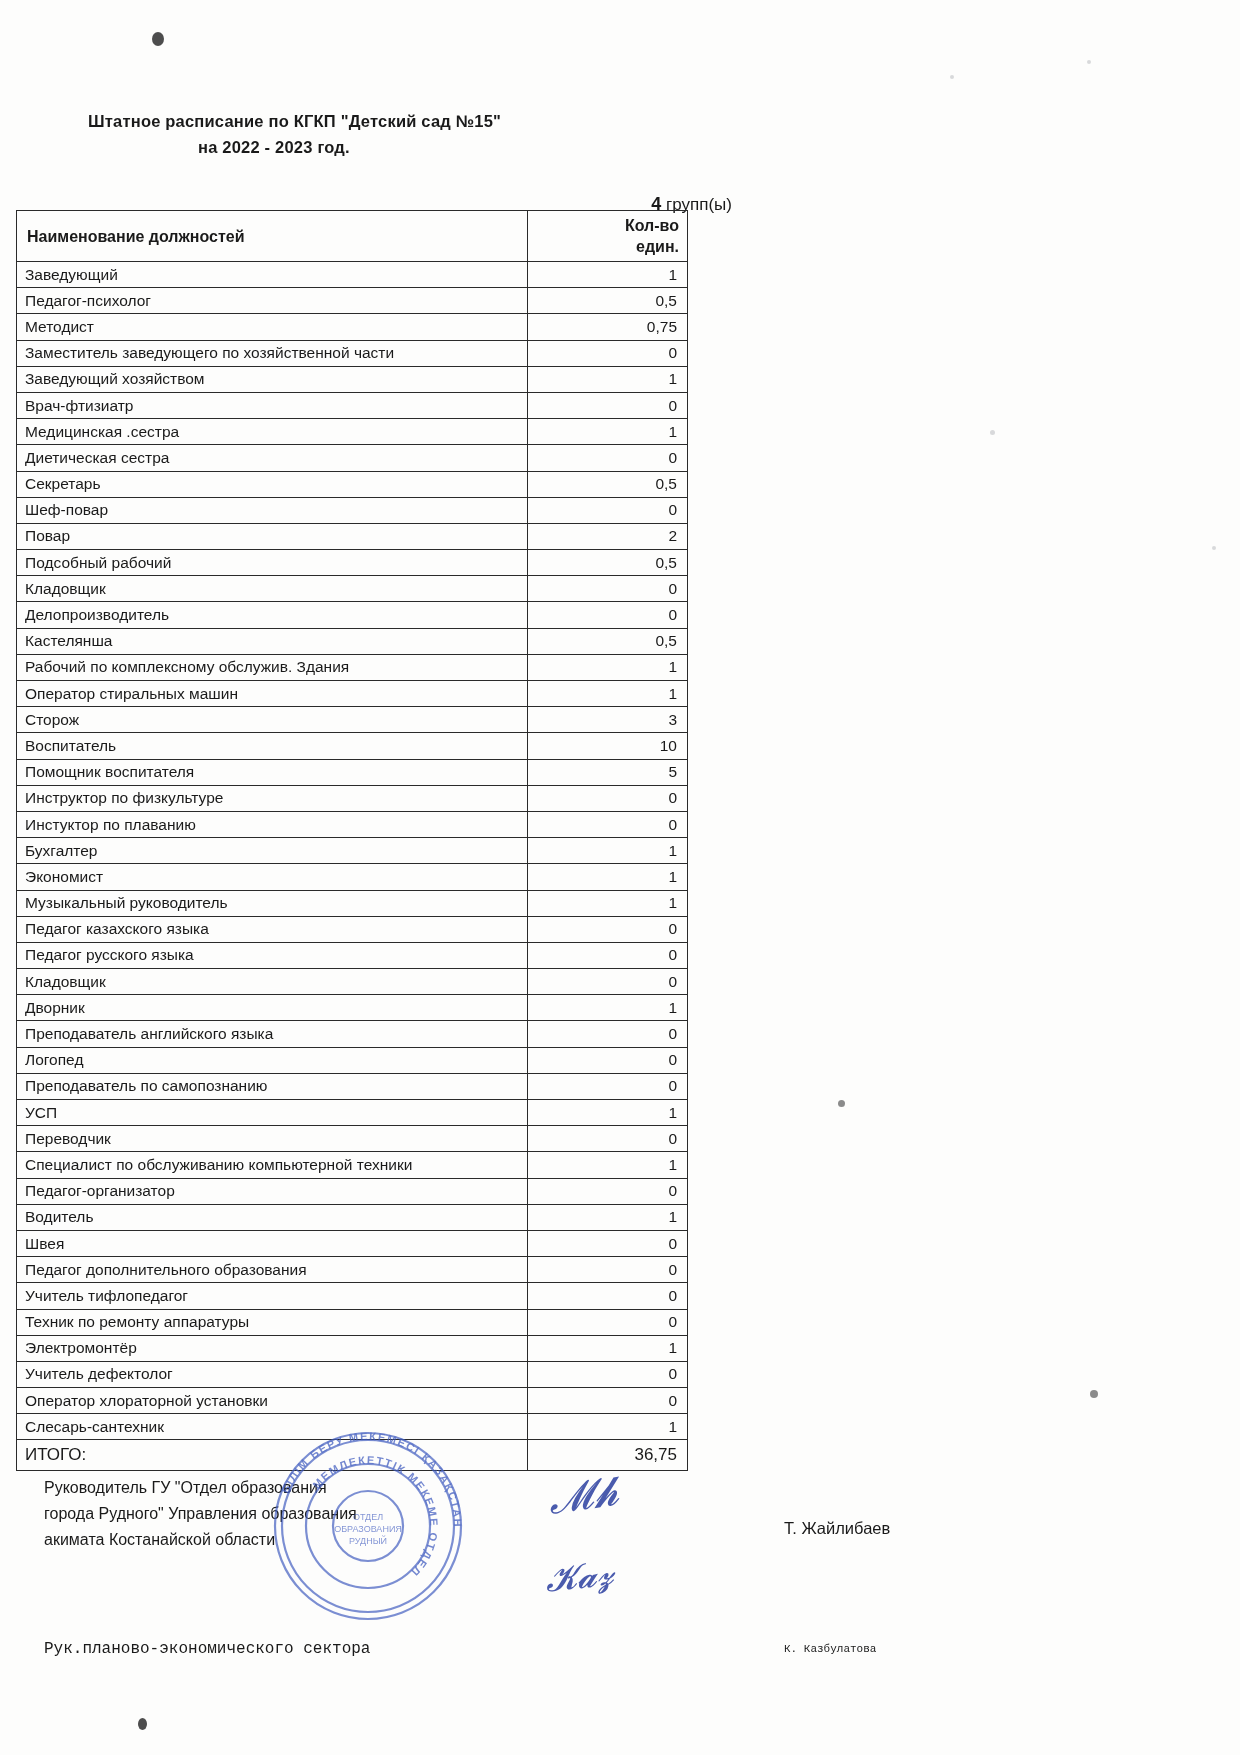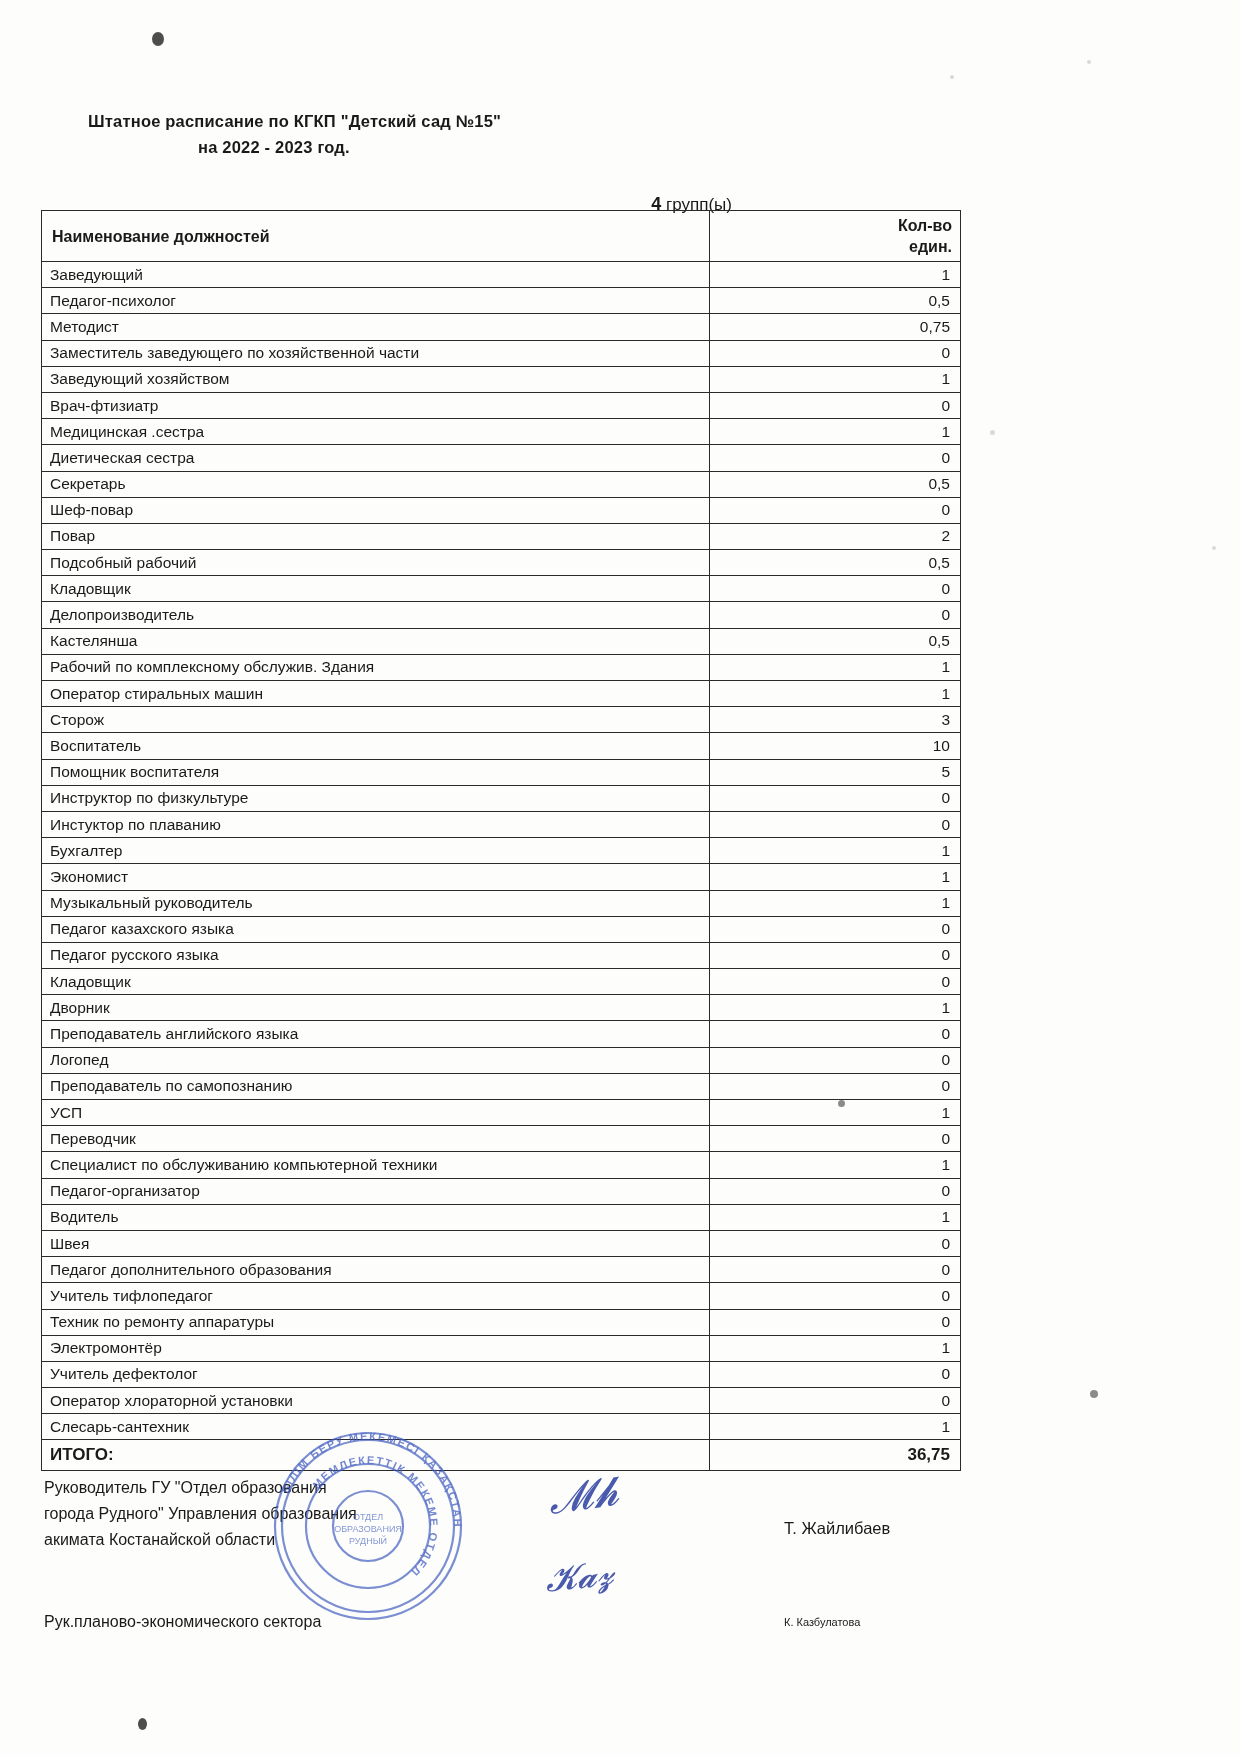--- a/index.html
+++ b/index.html
@@ -45,23 +45,23 @@
     top: 194px;
     font-size: 17px;
     white-space: nowrap;
   }
   .groups-line .count {
     font-weight: bold;
     font-size: 18px;
   }
   table.staff {
     position: absolute;
-    left: 41px;
+    left: 16px;
     top: 210px;
-    width: 920px;
+    width: 672px;
     border-collapse: collapse;
     font-size: 15.5px;
   }
   table.staff th, table.staff td {
     border: 1px solid #2a2a2a;
     padding: 0 8px;
   }
   table.staff thead th {
     font-weight: bold;
     font-size: 16px;
@@ -78,21 +78,21 @@
     height: 25.2px;
     text-align: left;
     white-space: nowrap;
   }
   table.staff td.qty {
     text-align: right;
     width: 196px;
     padding-right: 10px;
   }
   table.staff tr.total td {
-    font-weight: bold;
+    font-weight: normal;
     font-size: 17px;
     height: 30px;
   }
   .col-pos { width: 572px; }
   .col-qty { width: 196px; }
 
   .signatures {
     position: absolute;
     left: 44px;
     top: 1475px;
@@ -107,21 +107,22 @@
   .sig-left {
     width: 440px;
   }
   .sig-name {
     position: absolute;
     left: 740px;
     top: 40px;
     font-size: 16.5px;
   }
   .sig-row2 {
-    margin-top: 56px;
+    margin-top: 83px;
+    font-family: Liberation Mono, monospace;
   }
   .sig-name2 {
     position: absolute;
     left: 740px;
     top: 0px;
     font-size: 11px;
   }
   
   .stamp {
     position: absolute;

